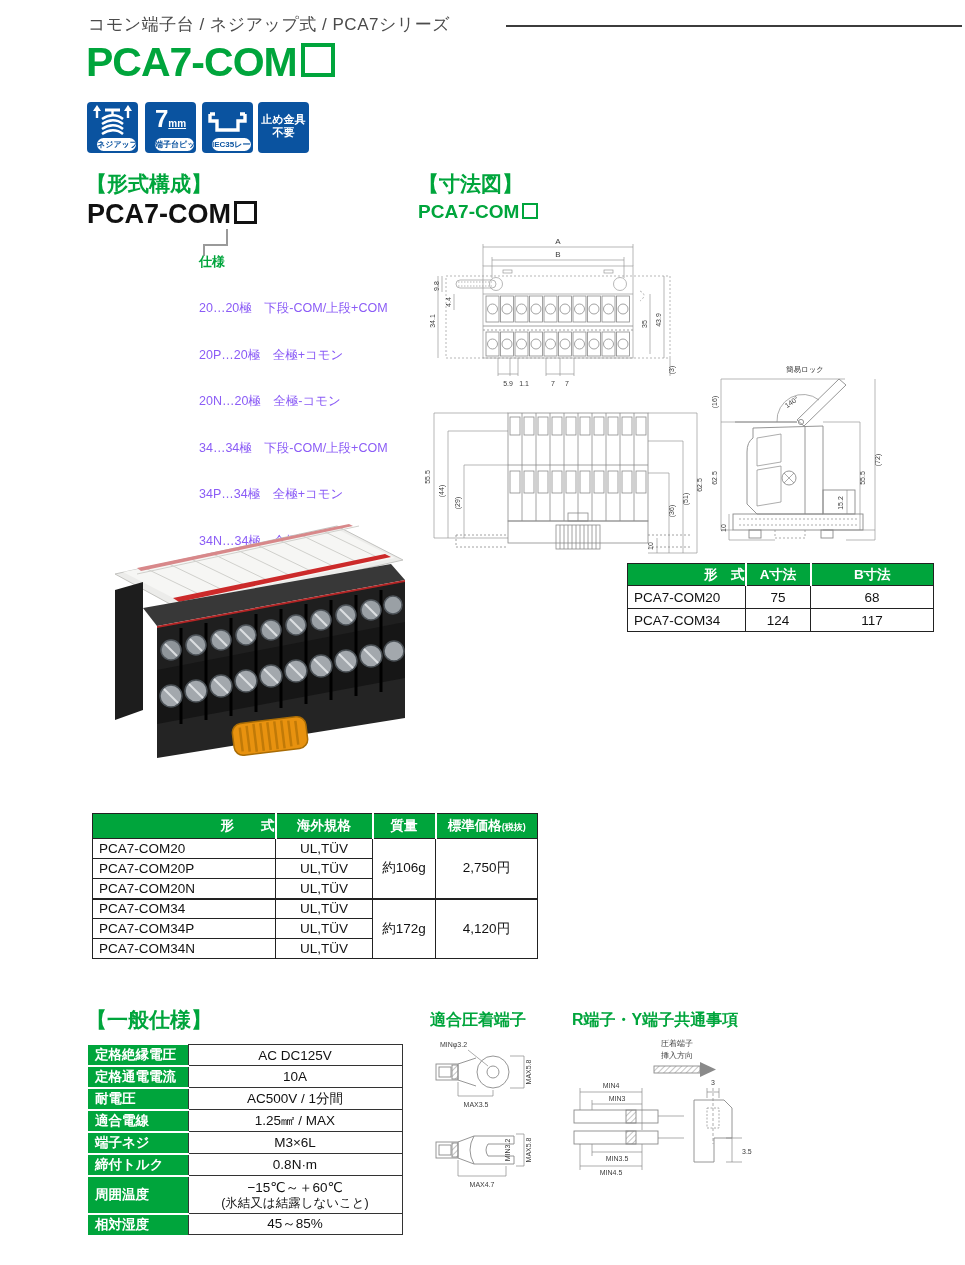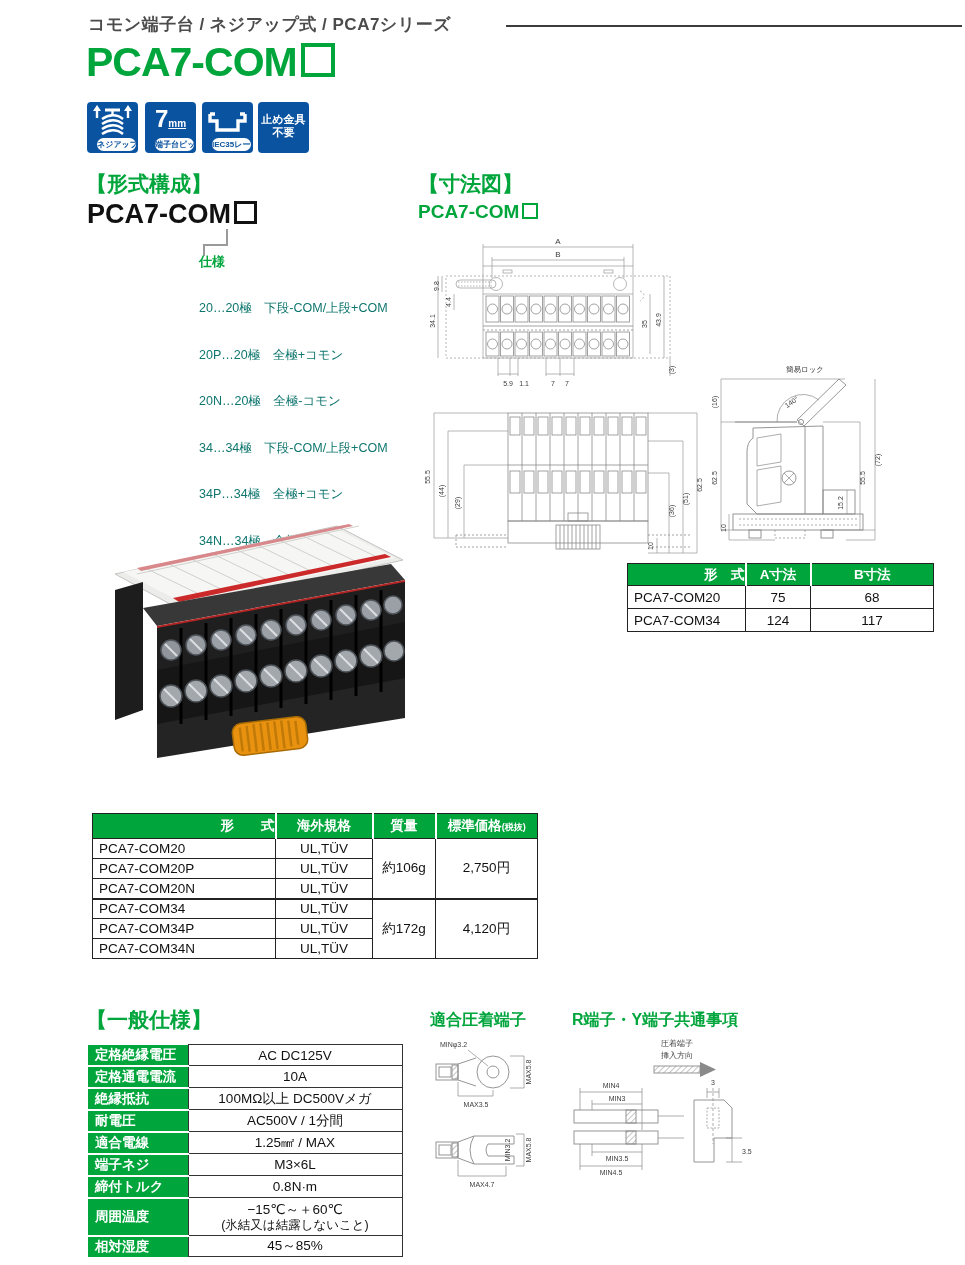--- a/index.html
+++ b/index.html
@@ -8,21 +8,21 @@
     --ink:#1a1a1a;
     --line:#222;
     --draw:#8a8a8a;
   }
   html,body{margin:0;padding:0;background:#fff;}
   #page{position:relative;width:965px;height:1265px;background:#fff;overflow:hidden;
         font-family:"Liberation Sans","DejaVu Sans",sans-serif;color:var(--ink);}
   .abs{position:absolute;}
 
   
-  .breadcrumb{left:88px;top:13px;font-size:17px;font-weight:bold;color:#4b4b4b;letter-spacing:.5px;}
+  .breadcrumb{left:88px;top:13px;font-size:17px;font-weight:normal;color:#4b4b4b;letter-spacing:.5px;}
   .rule{left:506px;top:25px;width:456px;height:2px;background:#3c3c3c;}
   .title{left:86px;top:42px;font-size:41px;font-weight:bold;color:var(--green);letter-spacing:-1px;line-height:1;}
   .title-box{display:inline-block;width:26px;height:26px;border:4px solid var(--green);margin-left:4px;vertical-align:-1px;}
 
   
   .badge{position:absolute;top:102px;width:51px;height:51px;background:var(--blue);border-radius:4px;}
   .badge .pill{position:absolute;left:10px;right:2px;bottom:2px;height:13px;background:#fff;border-radius:7px;
                color:var(--blue);font-size:8px;font-weight:bold;text-align:center;line-height:13px;white-space:nowrap;overflow:hidden;margin-top:47px;}
   .badge .icon{position:absolute;left:0;top:0;width:51px;height:36px;}
   .badge .seven{position:absolute;top:2px;left:0;width:51px;text-align:center;color:#fff;font-weight:bold;font-size:24px;line-height:30px;}
@@ -32,21 +32,21 @@
   
   .h-green{font-size:21px;font-weight:bold;color:var(--green);line-height:1.1;}
   .h-small-green{font-size:16px;font-weight:bold;color:var(--green);}
   .model-line{left:87px;top:201px;font-size:27px;font-weight:bold;color:#111;line-height:1;}
   .model-box{display:inline-block;width:17px;height:17px;border:3px solid #111;margin-left:3px;vertical-align:-1px;}
   .dims-model{left:418px;top:202px;font-size:19px;font-weight:bold;color:var(--green);line-height:1;}
   .dims-box{display:inline-block;width:12px;height:12px;border:2.5px solid var(--green);margin-left:3px;vertical-align:-1px;}
 
   .conn{background:#9a9a9a;}
   .spec-title{left:199px;top:253px;font-size:13px;font-weight:bold;color:var(--green);}
-  .spec-list{left:199px;top:270px;font-size:12.5px;line-height:15.5px;color:#0f766e;white-space:pre;}
+  .spec-list{left:199px;top:270px;font-size:12.5px;line-height:15.5px;color:#8b5cf6;white-space:pre;}
 
   
   table.tbl{border-collapse:collapse;table-layout:fixed;font-size:13.5px;color:#111;}
   table.tbl th{background:var(--green);color:#fff;font-weight:bold;border:1px solid #222;border-left:2px solid #fff;
                padding:0;text-align:center;}
   table.tbl th:first-child{border-left:1px solid #222;text-align:right;}
   table.tbl td{border:1px solid #222;background:#fff;padding:0 6px;}
   table.tbl .lft{text-align:left;}
   table.tbl .ctr{text-align:center;padding:0 2px;}
   table.price tr.gsep td{border-top:2px solid #222;}
@@ -518,24 +518,20 @@
     <tbody>
         <tr style="height:21px;padding-left:16px;">
           <td class="glbl">定格絶縁電圧</td>
           <td class="gval">AC DC125V</td>
         </tr>
     <tr style="height:21px;">
           <td class="glbl">定格通電電流</td>
           <td class="gval">10A</td>
         </tr>
     <tr style="height:21px;">
-          <td class="glbl">絶縁抵抗</td>
-          <td class="gval">100MΩ以上 DC500Vメガ</td>
-        </tr>
-    <tr style="height:21px;">
           <td class="glbl">耐電圧</td>
           <td class="gval">AC500V / 1分間</td>
         </tr>
     <tr style="height:21px;">
           <td class="glbl">適合電線</td>
           <td class="gval">1.25㎟ / MAX</td>
         </tr>
     <tr style="height:21px;">
           <td class="glbl">端子ネジ</td>
           <td class="gval">M3×6L</td>

